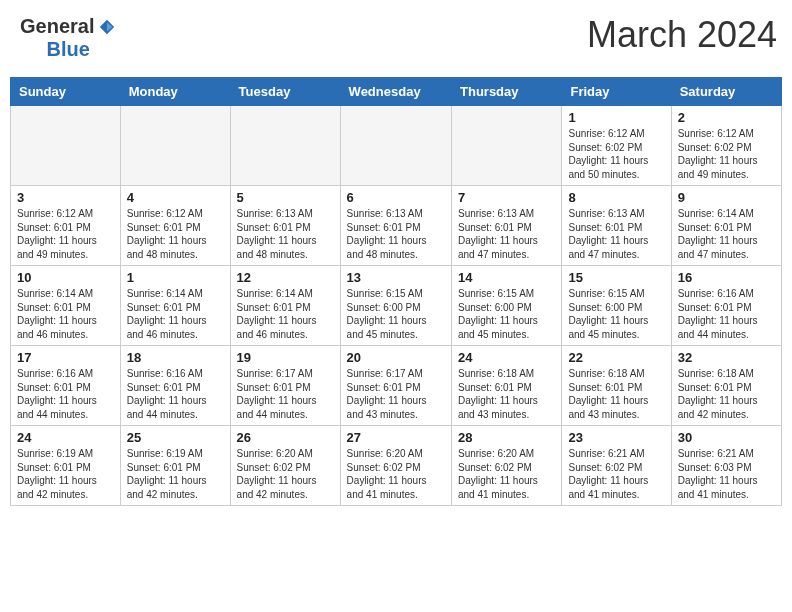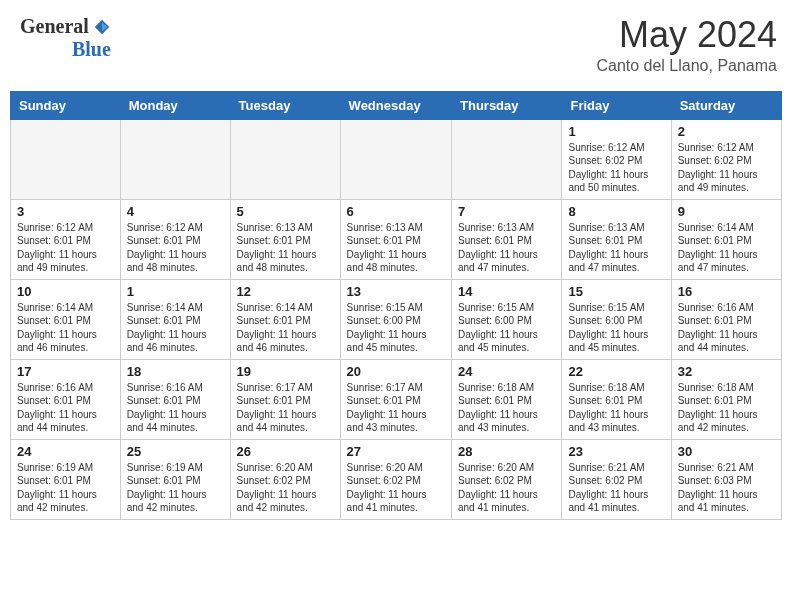--- a/index.html
+++ b/index.html
@@ -13,22 +13,21 @@
     .header {
       display: flex;
       justify-content: space-between;
       align-items: flex-start;
       margin-bottom: 8px;
       padding: 5px 5px 5px 10px;
     }
     .logo {
       display: flex;
       flex-direction: column;
-      align-items: flex-end;
-      font-family: Liberation Serif, serif;
+      align-items: center;
     }
     .logo-text {
       display: flex;
       align-items: center;
       gap: 2px;
     }
     .logo-general {
       font-size: 20px;
       font-weight: bold;
       color: #333;
@@ -104,22 +103,21 @@
     <div class="logo-text">
       <span class="logo-general">General</span>
       <svg class="logo-icon" viewBox="0 0 20 20">
         <polygon points="10,2 18,10 10,18 2,10" fill="#2a6db5"></polygon>
         <polygon points="10,5 16,10 10,15" fill="#5a9fd4"></polygon>
       </svg>
     </div>
     <span class="logo-blue">Blue</span>
   </div>
   <div class="title-block">
-    <div class="month-title">May 2024</div>
-    <div class="location">Canto del Llano, Panama</div>
+    <div class="month-title">March 2024</div>
   </div>
 </div>
 
 <table class="calendar">
   <thead>
     <tr>
     <th>Sunday</th>
         <th>Monday</th>
         <th>Tuesday</th>
         <th>Wednesday</th>

